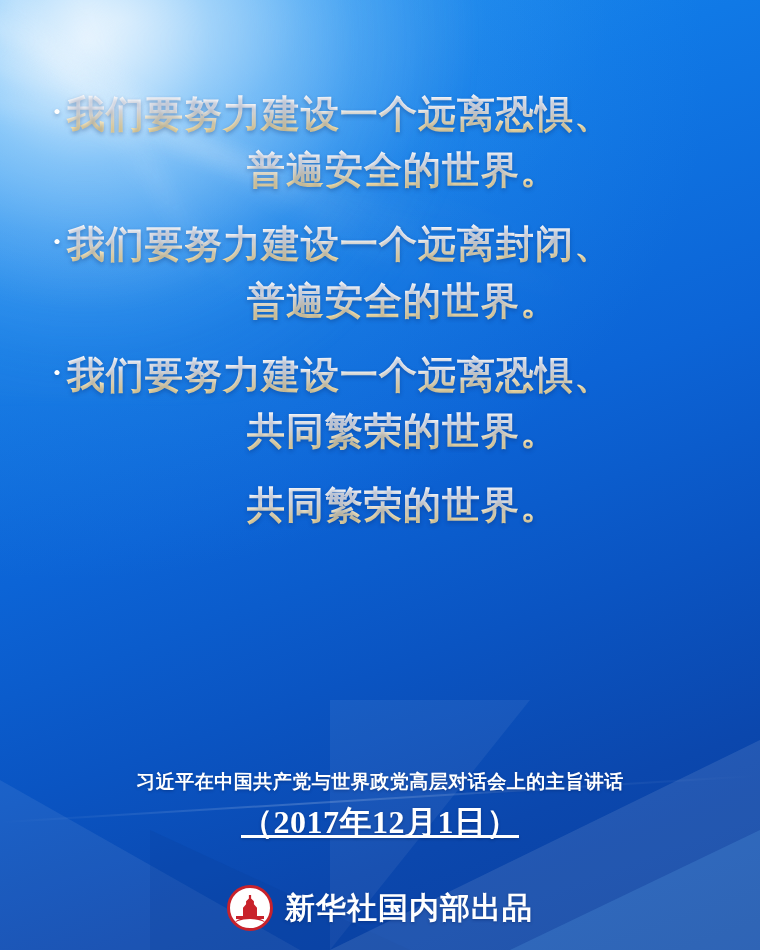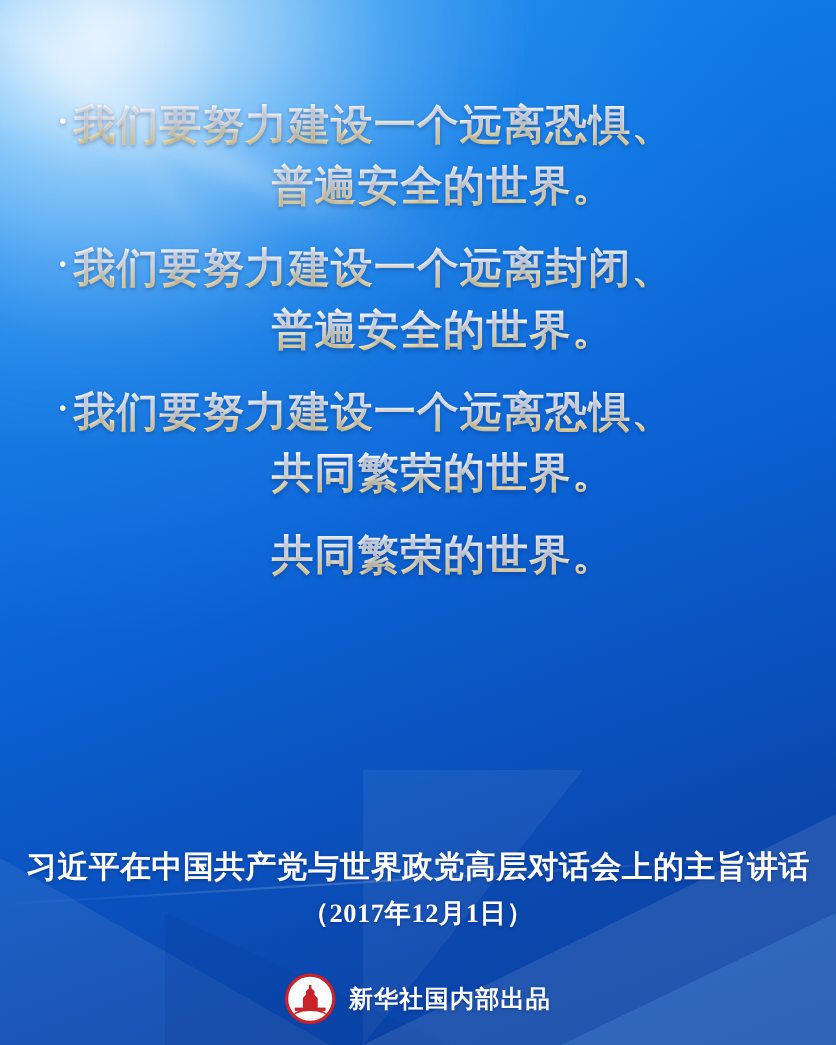--- a/index.html
+++ b/index.html
@@ -86,34 +86,35 @@
 
   
   .footer {
     position: absolute;
     left: 0;
     top: 768px;
     width: 760px;
     text-align: center;
   }
   .source-line {
-    font-size: 28px;
+    font-size: 19px;
     color: #ffffff;
     letter-spacing: 0.5px;
     font-weight: 700;
     text-shadow: 0 1px 3px rgba(0,30,90,0.45);
     line-height: 1.5;
   }
   .date-line {
-    font-size: 24px;
+    font-size: 32px;
     color: #ffffff;
     font-weight: 700;
     letter-spacing: 0.5px;
     text-shadow: 0 1px 3px rgba(0,30,90,0.45);
     margin-top: 4px;
+    text-decoration: underline;
   }
   .brand {
     position: absolute;
     left: 0;
     top: 885px;
     width: 760px;
     display: flex;
     align-items: center;
     justify-content: center;
     gap: 12px;
@@ -146,21 +147,21 @@
     background: #c8222b;
   }
   .brand-logo .arc {
     position: absolute;
     left: 3px; right: 3px; bottom: 2px;
     height: 7px;
     border-top: 2px solid #c8222b;
     border-radius: 50% 50% 0 0 / 100% 100% 0 0;
   }
   .brand-text {
-    font-size: 22px;
+    font-size: 30px;
     color: #ffffff;
     font-weight: 700;
     letter-spacing: 1px;
     text-shadow: 0 1px 3px rgba(0,30,90,0.45);
   }
 </style>
 </head>
 <body>
 
 <div id="poster">

